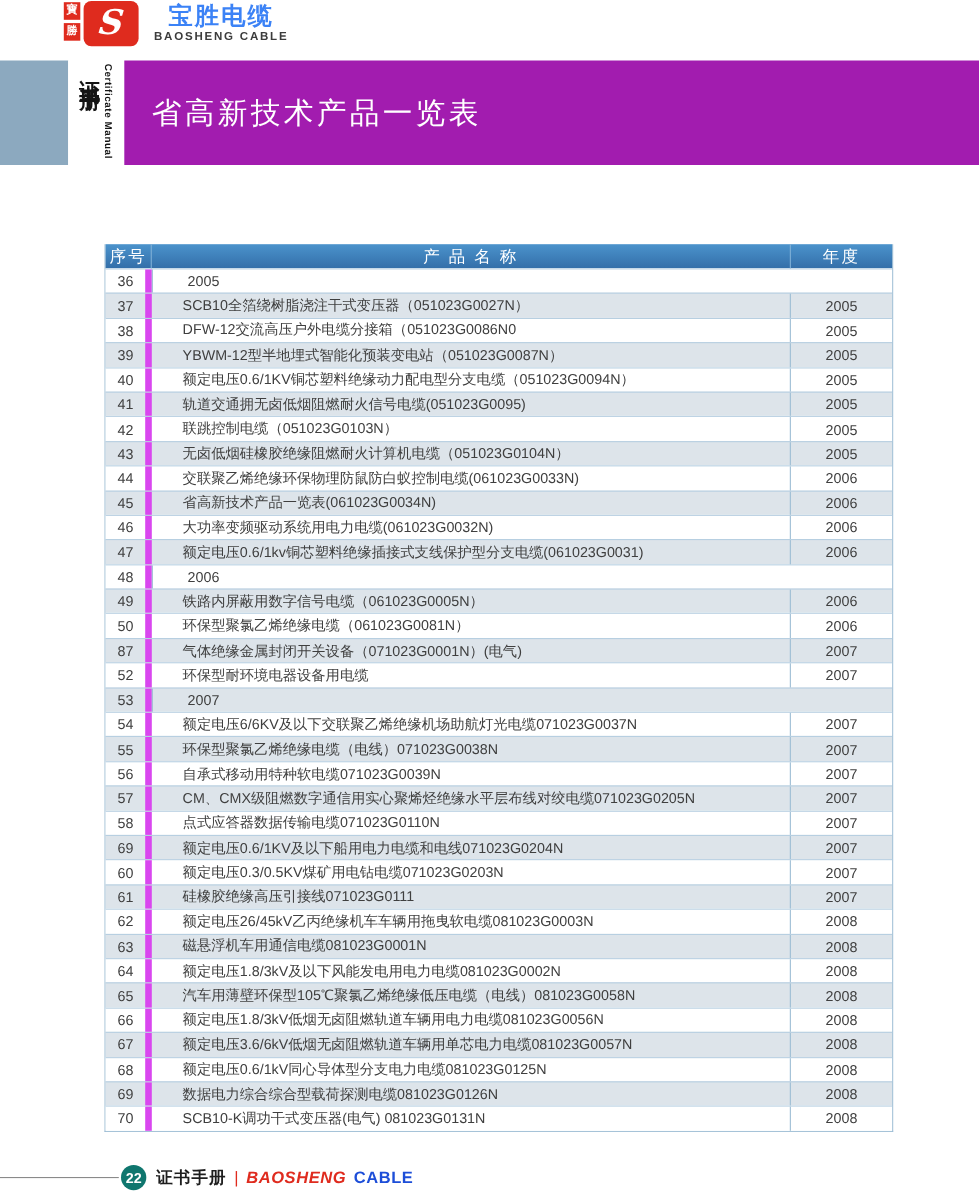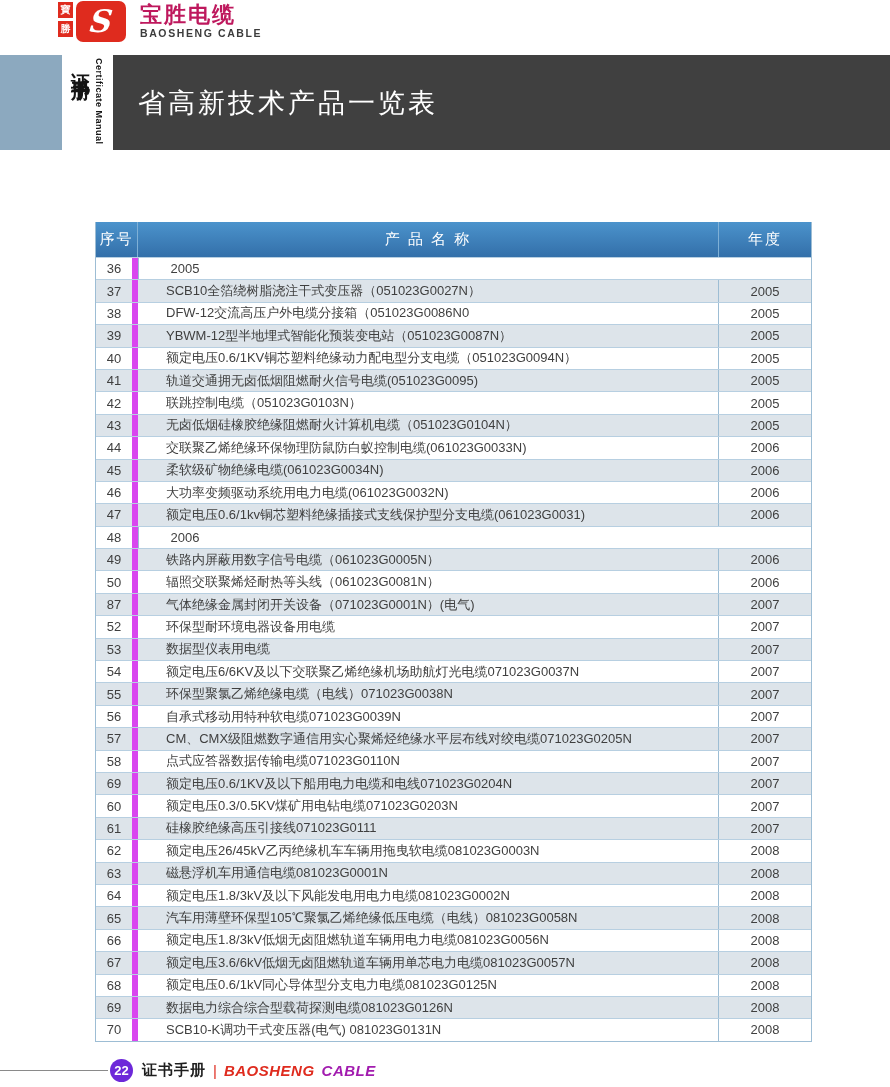--- a/index.html
+++ b/index.html
@@ -25,22 +25,23 @@
     background:#df2b1e; border-radius:7px;
     display:flex; align-items:center; justify-content:center;
   }
   .logo-mark .emblem {
     color:#fff; font-size:31px; font-weight:bold; font-style:italic;
     font-family:"DejaVu Serif", serif; transform:skewX(-6deg);
     line-height:1;
   }
   .logo-text { position:absolute; left:140px; top:3px; }
   .logo-zh {
-    color:#be185d; font-size:22px; font-weight:bold; letter-spacing:2px;
+    color:#3b82f6; font-size:22px; font-weight:bold; letter-spacing:2px;
     line-height:1.1;
+    text-align:center;
   }
   .logo-en {
     color:#3c3c3c; font-size:10.5px; font-weight:bold; letter-spacing:1.6px;
     margin-top:0;
   }
 
   
   .banner-left {
     position:absolute; left:0; top:55px; width:62px; height:95px;
     background:#8ca9bf;
@@ -54,34 +55,34 @@
     writing-mode:vertical-rl; text-orientation:upright;
     font-size:19px; font-weight:bold; color:#141414; letter-spacing:3px;
     line-height:1;
   }
   .side-en {
     writing-mode:vertical-rl;
     font-size:9px; font-weight:bold; color:#141414; letter-spacing:0.5px;
   }
   .banner-main {
     position:absolute; left:113px; top:55px; width:777px; height:95px;
-    background:#404040; display:flex; align-items:center;
+    background:#a21caf; display:flex; align-items:center;
   }
   .banner-title {
     color:#ffffff; font-size:27px; font-weight:normal;
     margin-left:25px; letter-spacing:3px;
   }
 
   
   .products-table {
     position:absolute; left:95px; top:222px; width:717px;
     border:1px solid #9dbdd4; border-top:none;
   }
   .thead {
-    display:flex; height:35px; align-items:stretch;
+    display:flex; height:22px; align-items:stretch;
     background:linear-gradient(#4b93cc, #336fa9);
     color:#fff; font-size:15px;
   }
   .thead > div { display:flex; align-items:center; justify-content:center; }
   .h-no   { width:42px;  border-right:1px solid #7fb0d6; letter-spacing:2px; }
   .h-name { flex:1; letter-spacing:2px; }
   .h-year { width:93px; border-left:1px solid #7fb0d6; letter-spacing:2px; }
 
   .tbody .t-row {
     display:flex; height:22.4px; align-items:stretch;
@@ -102,33 +103,33 @@
     display:flex; align-items:center; justify-content:center;
   }
 
   
   .footer-line {
     position:absolute; left:0; top:1070px; width:108px; height:1px;
     background:#8a8a8a;
   }
   .footer-badge {
     position:absolute; left:110px; top:1059px; width:23px; height:23px;
-    background:#6d28d9; border-radius:50%;
+    background:#0f766e; border-radius:50%;
     color:#fff; font-size:13px; font-weight:bold;
     display:flex; align-items:center; justify-content:center;
   }
   .footer-text {
     position:absolute; left:142px; top:1061px;
     display:flex; align-items:center; gap:7px;
     font-size:15px; font-weight:bold;
   }
   .ft-zh  { color:#1e1e1e; letter-spacing:1px; }
   .ft-sep { color:#df2b1e; font-weight:normal; font-size:15px; }
   .ft-brand { color:#df2b1e; font-style:italic; letter-spacing:0.5px; }
-  .ft-cable { color:#a21caf; font-style:italic; letter-spacing:0.5px;text-align:right; }
+  .ft-cable { color:#1d4ed8; letter-spacing:0.5px;text-align:right; }
 </style>
 </head>
 <body>
 
 <div class="logo-tab">
   <div class="tab-char">寶</div>
   <div class="tab-char">勝</div>
 </div>
 <div class="logo-mark">
   <span class="emblem">S</span>
@@ -193,21 +194,21 @@
         <div class="cell-name">无卤低烟硅橡胶绝缘阻燃耐火计算机电缆（051023G0104N）</div>
         <div class="cell-year">2005</div>
       </div>
       <div class="t-row">
         <div class="cell-no">44</div>
         <div class="cell-name">交联聚乙烯绝缘环保物理防鼠防白蚁控制电缆(061023G0033N)</div>
         <div class="cell-year">2006</div>
       </div>
       <div class="t-row">
         <div class="cell-no">45</div>
-        <div class="cell-name">柔软级矿物绝缘电缆(061023G0034N)</div>
+        <div class="cell-name">省高新技术产品一览表(061023G0034N)</div>
         <div class="cell-year">2006</div>
       </div>
       <div class="t-row">
         <div class="cell-no">46</div>
         <div class="cell-name">大功率变频驱动系统用电力电缆(061023G0032N)</div>
         <div class="cell-year">2006</div>
       </div>
       <div class="t-row">
         <div class="cell-no">47</div>
         <div class="cell-name">额定电压0.6/1kv铜芯塑料绝缘插接式支线保护型分支电缆(061023G0031)</div>
@@ -217,36 +218,35 @@
         <div class="cell-no">48</div>
         <div class="cell-year">2006</div>
       </div>
       <div class="t-row">
         <div class="cell-no">49</div>
         <div class="cell-name">铁路内屏蔽用数字信号电缆（061023G0005N）</div>
         <div class="cell-year">2006</div>
       </div>
       <div class="t-row">
         <div class="cell-no">50</div>
-        <div class="cell-name">辐照交联聚烯烃耐热等头线（061023G0081N）</div>
+        <div class="cell-name">环保型聚氯乙烯绝缘电缆（061023G0081N）</div>
         <div class="cell-year">2006</div>
       </div>
       <div class="t-row">
         <div class="cell-no">87</div>
         <div class="cell-name">气体绝缘金属封闭开关设备（071023G0001N）(电气)</div>
         <div class="cell-year">2007</div>
       </div>
       <div class="t-row">
         <div class="cell-no">52</div>
         <div class="cell-name">环保型耐环境电器设备用电缆</div>
         <div class="cell-year">2007</div>
       </div>
       <div class="t-row">
         <div class="cell-no">53</div>
-        <div class="cell-name">数据型仪表用电缆</div>
         <div class="cell-year">2007</div>
       </div>
       <div class="t-row">
         <div class="cell-no">54</div>
         <div class="cell-name">额定电压6/6KV及以下交联聚乙烯绝缘机场助航灯光电缆071023G0037N</div>
         <div class="cell-year">2007</div>
       </div>
       <div class="t-row">
         <div class="cell-no">55</div>
         <div class="cell-name">环保型聚氯乙烯绝缘电缆（电线）071023G0038N</div>

